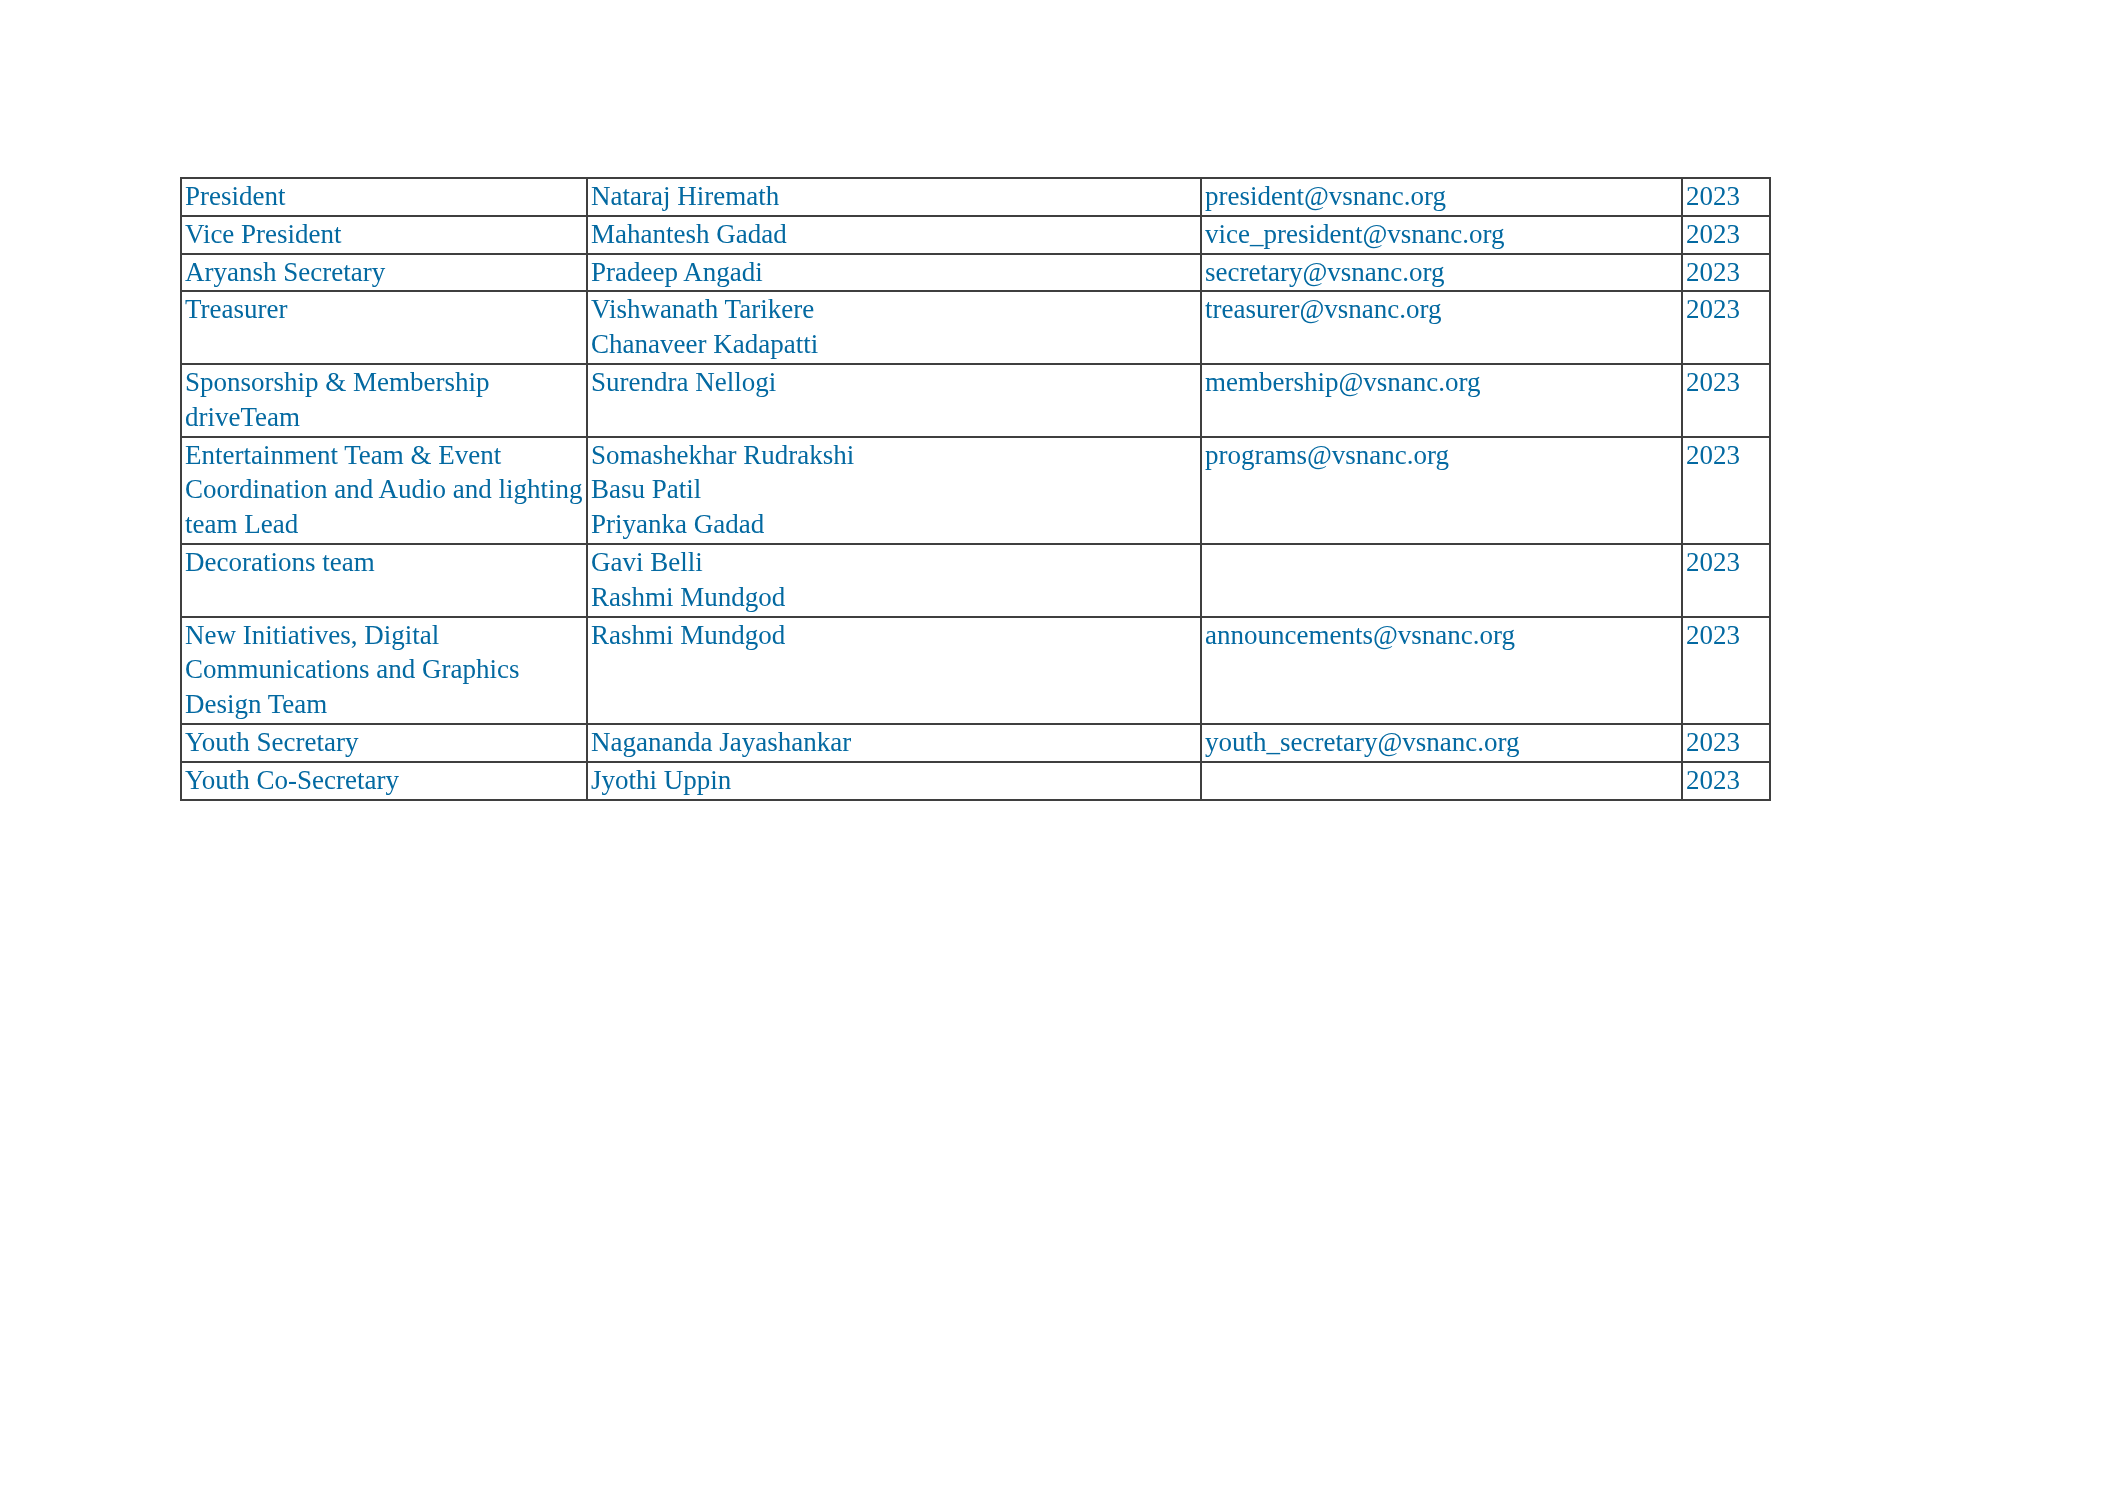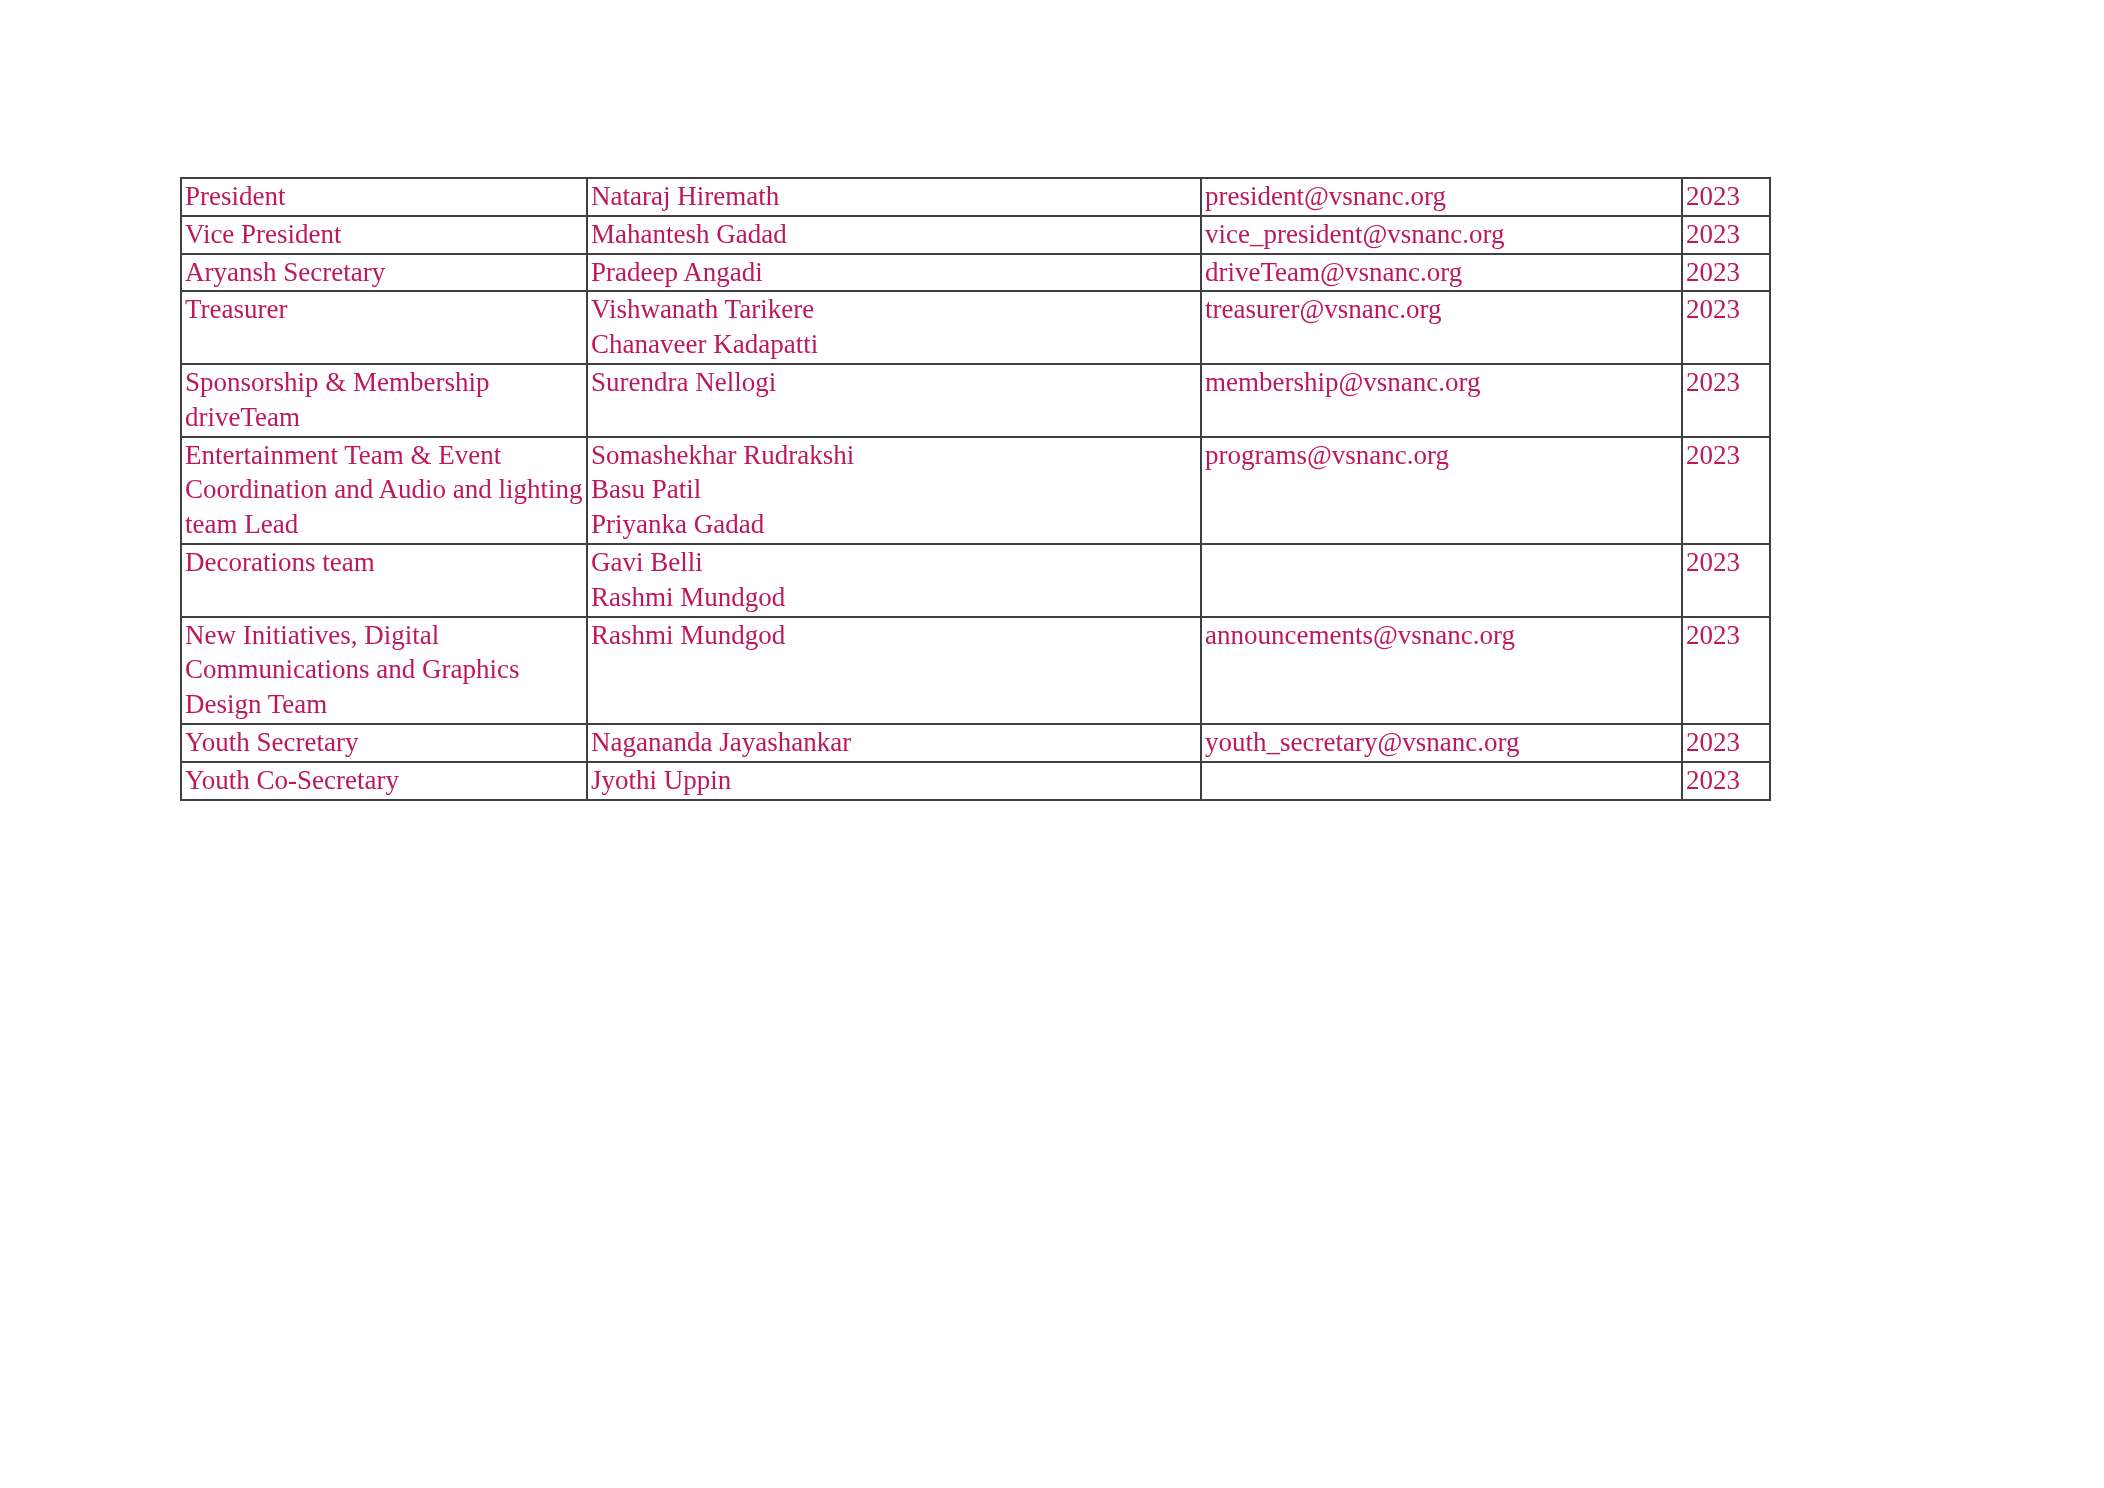--- a/index.html
+++ b/index.html
@@ -17,21 +17,21 @@
     background: #ffffff;
     font-family: "Liberation Serif", "DejaVu Serif", serif;
   }
   table.roster {
     position: absolute;
     left: 180px;
     top: 177px;
     border-collapse: collapse;
     table-layout: fixed;
     width: 1589px;
-    color: #be185d;
+    color: #0369a1;
     font-size: 27px;
     line-height: 34.8px;
   }
   table.roster col.c-role    { width: 406px; }
   table.roster col.c-members { width: 614px; }
   table.roster col.c-email   { width: 481px; }
   table.roster col.c-year    { width: 88px;  }
   table.roster td {
     border: 2px solid #3f3f3f;
     vertical-align: top;
@@ -61,21 +61,21 @@
       </tr>
       <tr>
         <td>Vice President</td>
         <td>Mahantesh Gadad</td>
         <td>vice_president@vsnanc.org</td>
         <td>2023</td>
       </tr>
       <tr>
         <td>Aryansh Secretary</td>
         <td>Pradeep Angadi</td>
-        <td>driveTeam@vsnanc.org</td>
+        <td>secretary@vsnanc.org</td>
         <td>2023</td>
       </tr>
       <tr>
         <td>Treasurer</td>
         <td>Vishwanath Tarikere
 Chanaveer Kadapatti</td>
         <td>treasurer@vsnanc.org</td>
         <td>2023</td>
       </tr>
       <tr>

